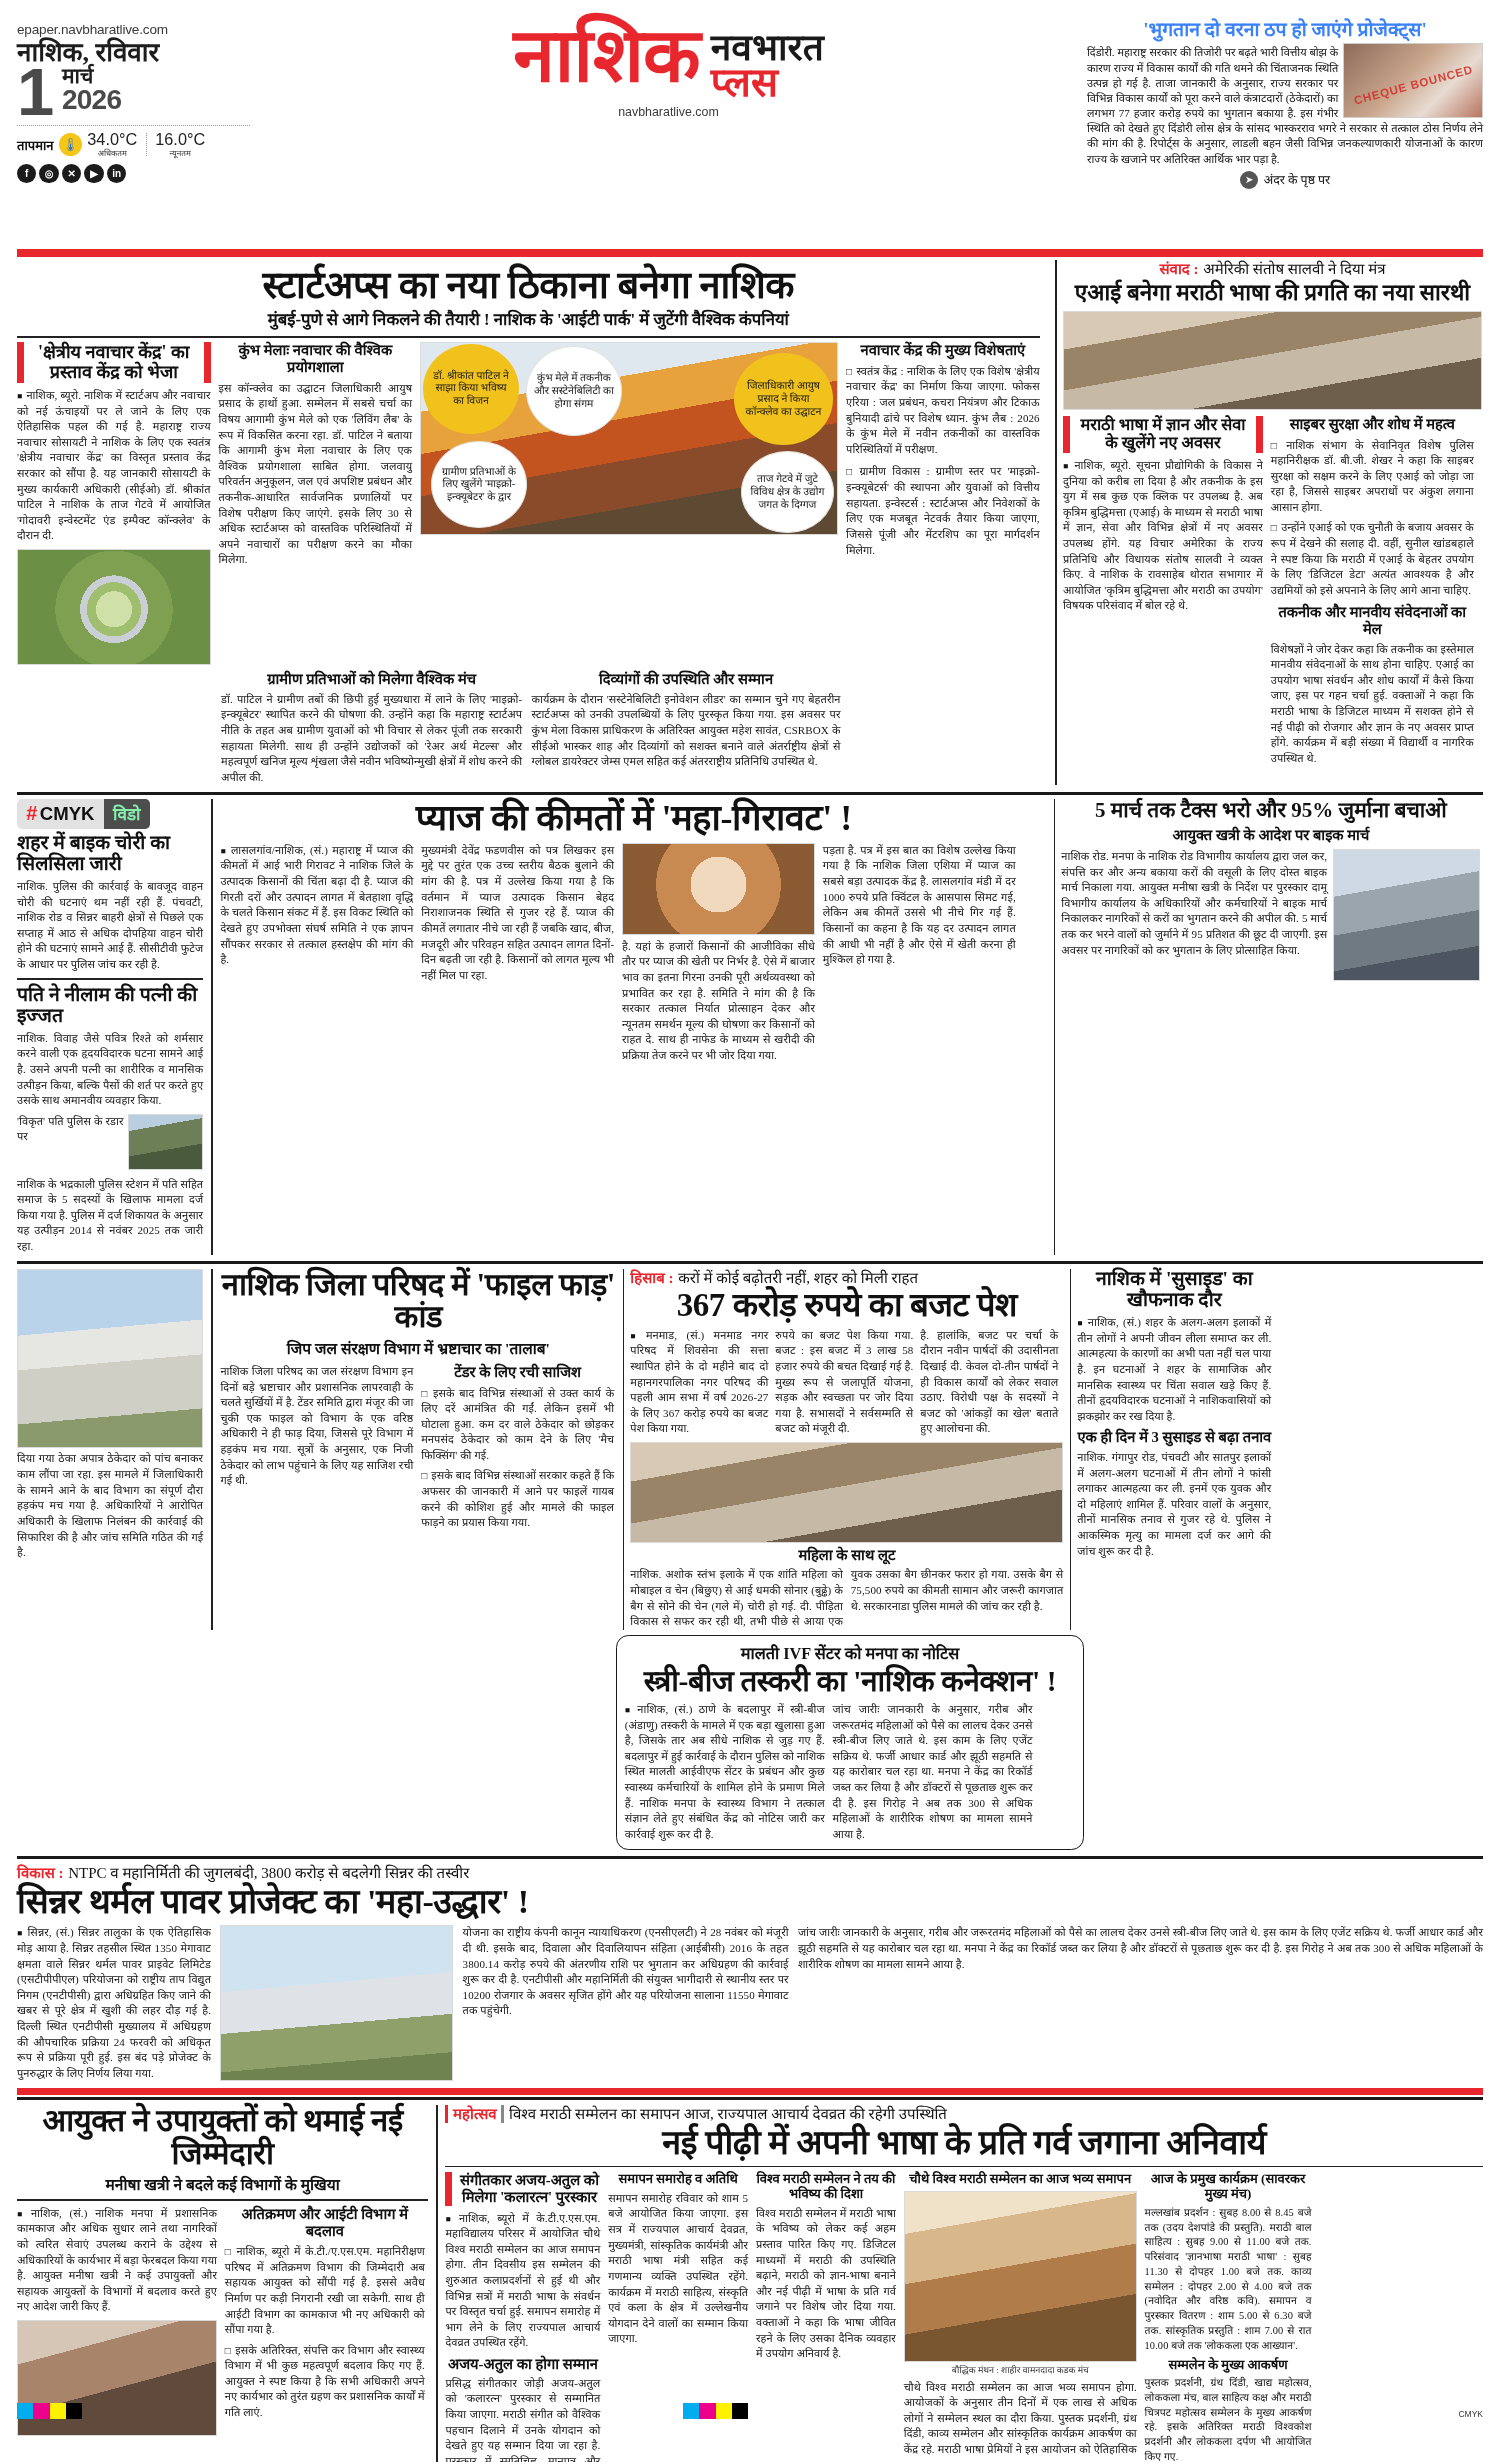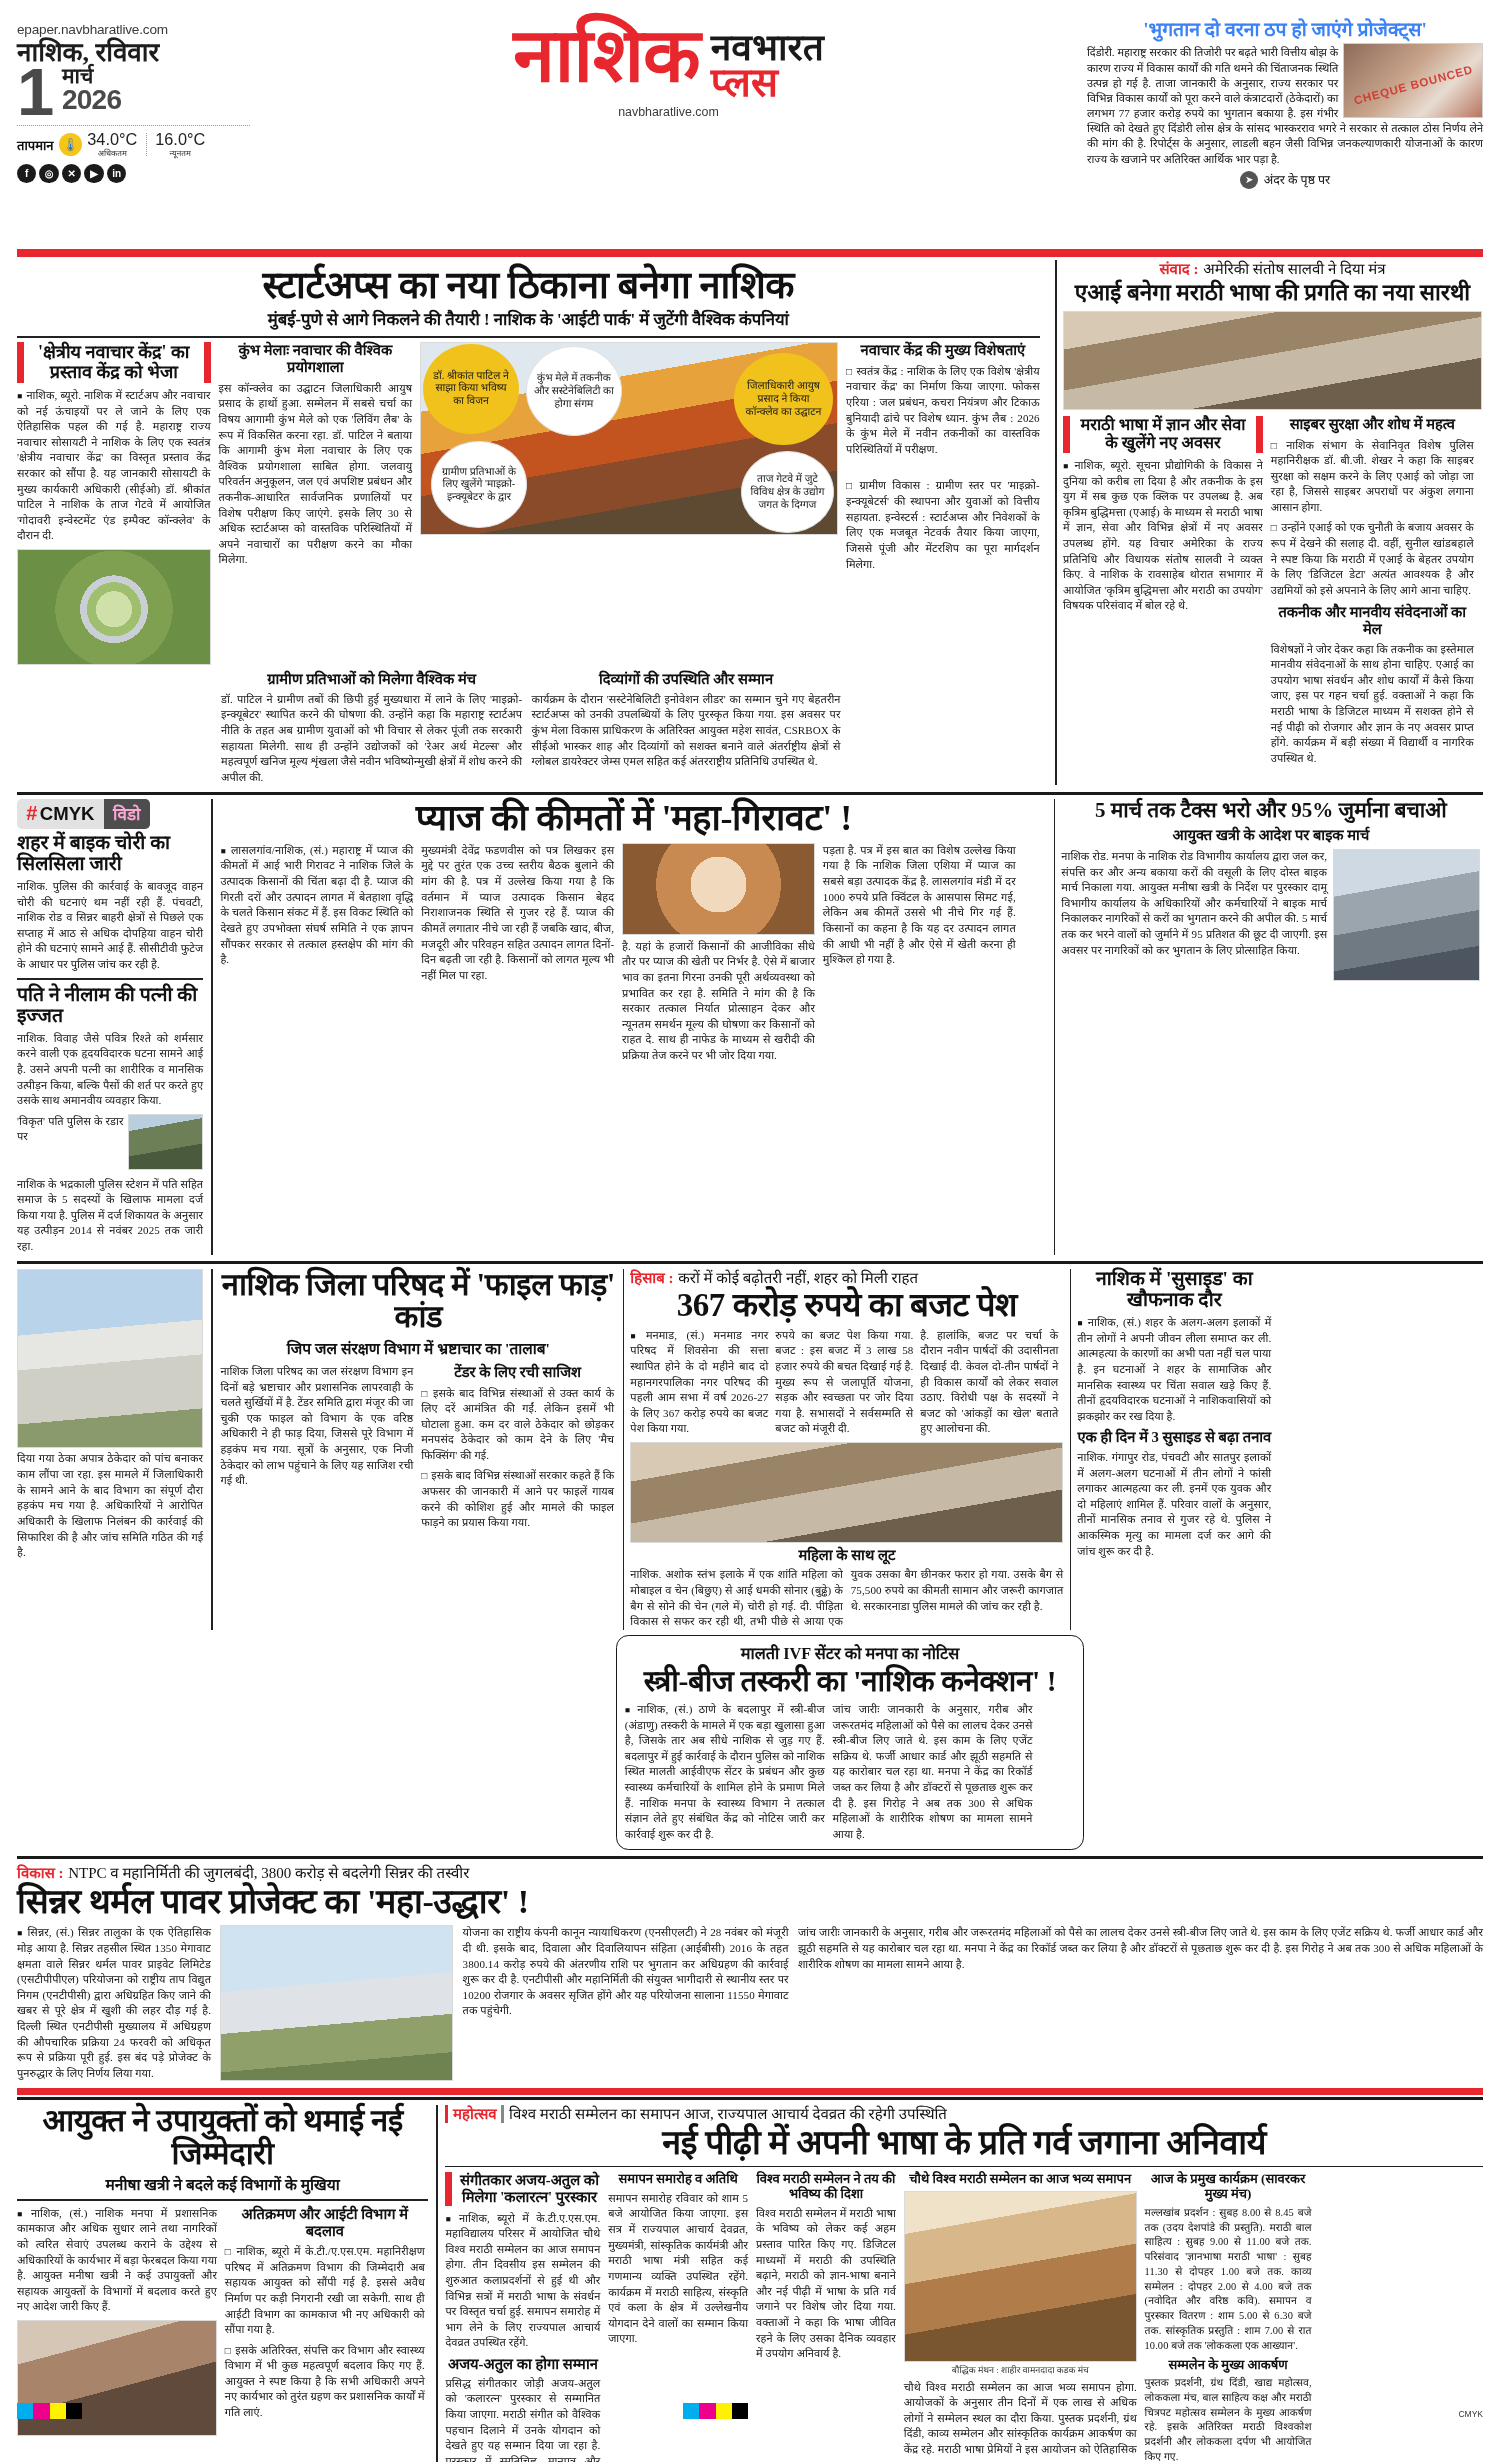--- a/index.html
+++ b/index.html
@@ -93,21 +93,21 @@
   .oval{ border-radius:50%; display:flex; align-items:center; justify-content:center;
          text-align:center; font-size:10.5px; line-height:1.22; padding:6.2px; font-weight:500;}
   .oval.y{ background:#f2c21c; color:#1a1a1a; }
   .oval.w{ background:#fff; color:#1a1a1a; border:0.8px solid #e2e2e2;}
 
   
   .newstag{ display:inline-flex; align-items:stretch; border-radius:4.7px; overflow:hidden; }
   .newstag .a{ background:#e2e2e2; padding:3.1px 9.3px; font-family:"Liberation Sans",sans-serif;
                font-weight:bold; font-size:18.6px; display:flex; align-items:center; gap:2.3px;}
   .newstag .a i{ color:#e8262d; font-style:normal; font-size:20px;}
-  .newstag .b{ background:#4d4d4d; color:#f9a8d4; padding:3.1px 9.3px; font-weight:bold; font-size:17px;
+  .newstag .b{ background:#4d4d4d; color:#86efac; padding:3.1px 9.3px; font-weight:bold; font-size:17px;
                display:flex; align-items:center;}
   .rbox{ border:1.6px solid #1a1a1a; border-radius:12.4px; }
 </style>
 </head>
 <body>
 
 <div class="page">
 
   <div class="masthead">
 
@@ -200,21 +200,21 @@
           <div class="oval y" style="position:absolute;left:3.1px;top:1.6px;width:96px;height:90px">डॉ. श्रीकांत पाटिल ने साझा किया भविष्य का विजन</div>
           <div class="oval w" style="position:absolute;left:106px;top:4px;width:96px;height:90px">कुंभ मेले में तकनीक और सस्टेनेबिलिटी का होगा संगम</div>
           <div class="oval y" style="position:absolute;left:314px;top:11px;width:99px;height:92px">जिलाधिकारी आयुष प्रसाद ने किया कॉन्क्लेव का उद्घाटन</div>
           <div class="oval w" style="position:absolute;left:11px;top:99px;width:96px;height:87px">ग्रामीण प्रतिभाओं के लिए खुलेंगे 'माइक्रो-इन्क्यूबेटर' के द्वार</div>
           <div class="oval w" style="position:absolute;left:321px;top:109px;width:93px;height:82px">ताज गेटवे में जुटे विविध क्षेत्र के उद्योग जगत के दिग्गज</div>
         </div>
 
         <div style="width:194px">
           <div class="mini-head dev" style="text-align:center">नवाचार केंद्र की मुख्य विशेषताएं</div>
           <div class="body-txt dev sqo" style="margin-top:4.7px">स्वतंत्र केंद्र : नाशिक के लिए एक विशेष 'क्षेत्रीय नवाचार केंद्र' का निर्माण किया जाएगा. फोकस एरिया : जल प्रबंधन, कचरा नियंत्रण और टिकाऊ बुनियादी ढांचे पर विशेष ध्यान. कुंभ लैब : 2026 के कुंभ मेले में नवीन तकनीकों का वास्तविक परिस्थितियों में परीक्षण.</div>
-          <div class="body-txt dev sqo" style="margin-top:21px">ग्रामीण विकास : ग्रामीण स्तर पर 'माइक्रो-इन्क्यूबेटर्स' की स्थापना और युवाओं को वित्तीय सहायता. इन्वेस्टर्स : स्टार्टअप्स और निवेशकों के लिए एक मजबूत नेटवर्क तैयार किया जाएगा, जिससे पूंजी और मेंटरशिप का पूरा मार्गदर्शन मिलेगा.</div>
+          <div class="body-txt dev sqo" style="margin-top:7px">ग्रामीण विकास : ग्रामीण स्तर पर 'माइक्रो-इन्क्यूबेटर्स' की स्थापना और युवाओं को वित्तीय सहायता. इन्वेस्टर्स : स्टार्टअप्स और निवेशकों के लिए एक मजबूत नेटवर्क तैयार किया जाएगा, जिससे पूंजी और मेंटरशिप का पूरा मार्गदर्शन मिलेगा.</div>
         </div>
       </div>
 
       <div style="display:flex;gap:9.3px;margin-top:6.2px">
         <div style="width:196px"></div>
         <div style="width:303px">
           <div class="mini-head dev" style="text-align:center">ग्रामीण प्रतिभाओं को मिलेगा वैश्विक मंच</div>
           <div class="body-txt dev" style="margin-top:3.9px">डॉ. पाटिल ने ग्रामीण तबों की छिपी हुई मुख्यधारा में लाने के लिए 'माइक्रो-इन्क्यूबेटर' स्थापित करने की घोषणा की. उन्होंने कहा कि महाराष्ट्र स्टार्टअप नीति के तहत अब ग्रामीण युवाओं को भी विचार से लेकर पूंजी तक सरकारी सहायता मिलेगी. साथ ही उन्होंने उद्योजकों को 'रेअर अर्थ मेटल्स' और महत्वपूर्ण खनिज मूल्य शृंखला जैसे नवीन भविष्योन्मुखी क्षेत्रों में शोध करने की अपील की.</div>
         </div>
         <div style="width:311px">

